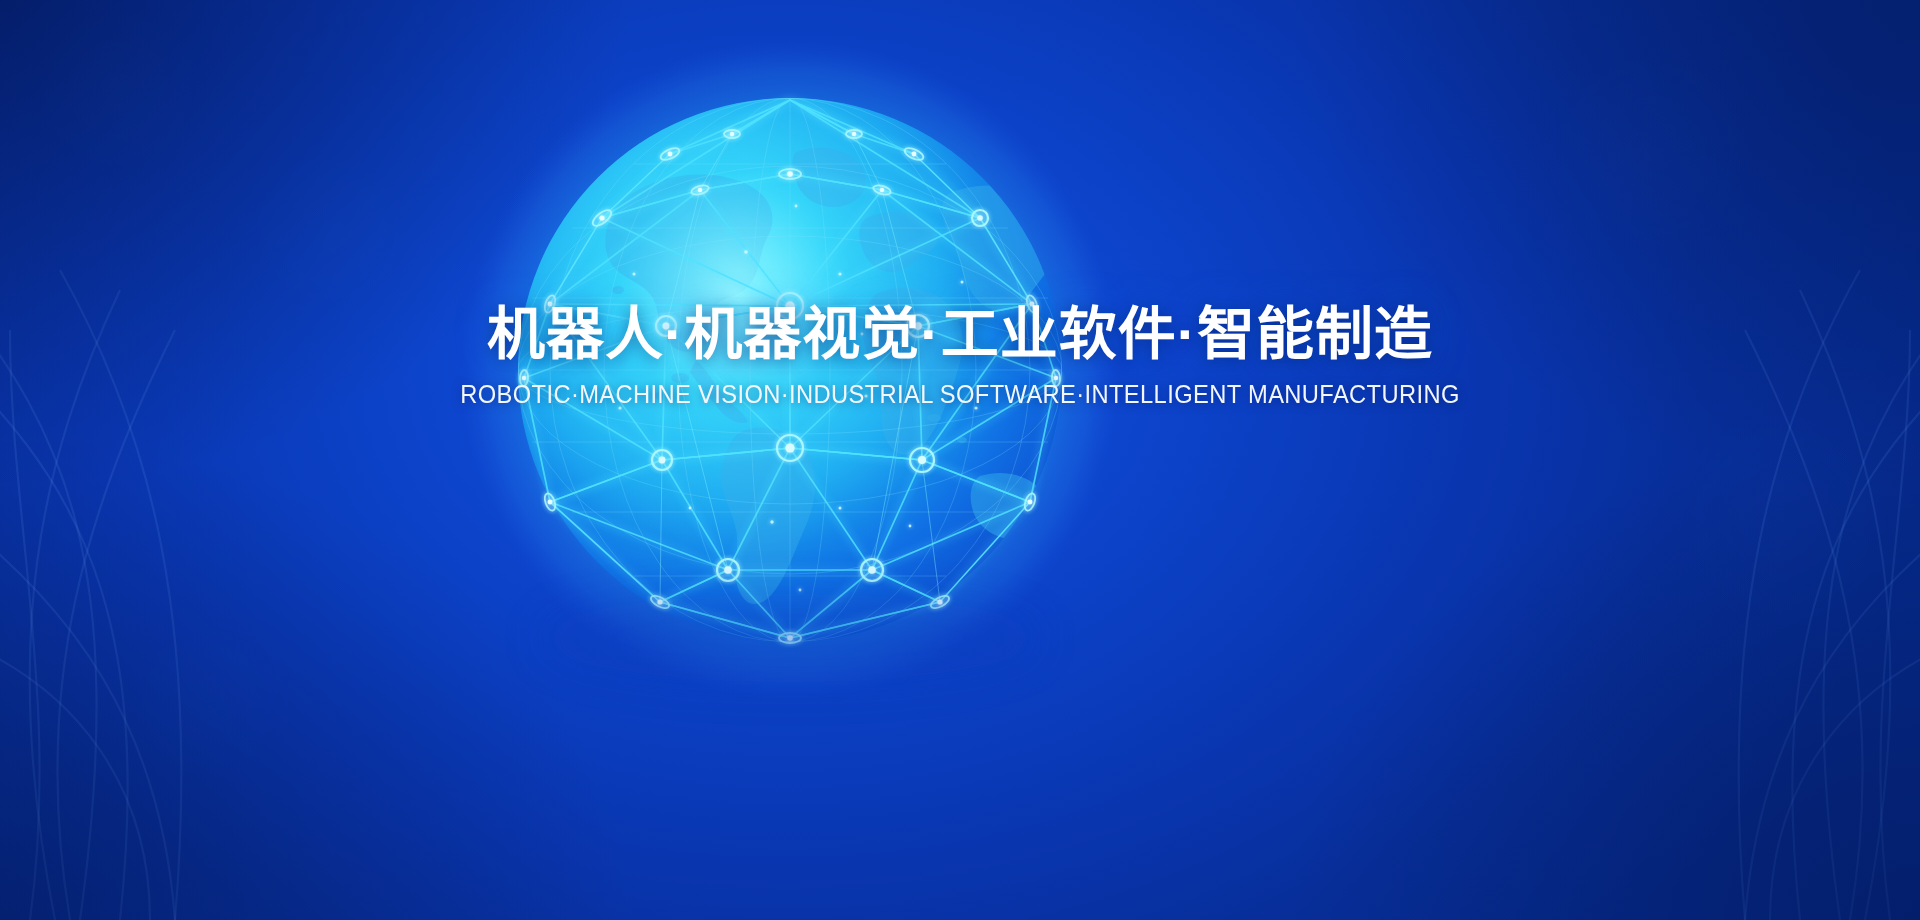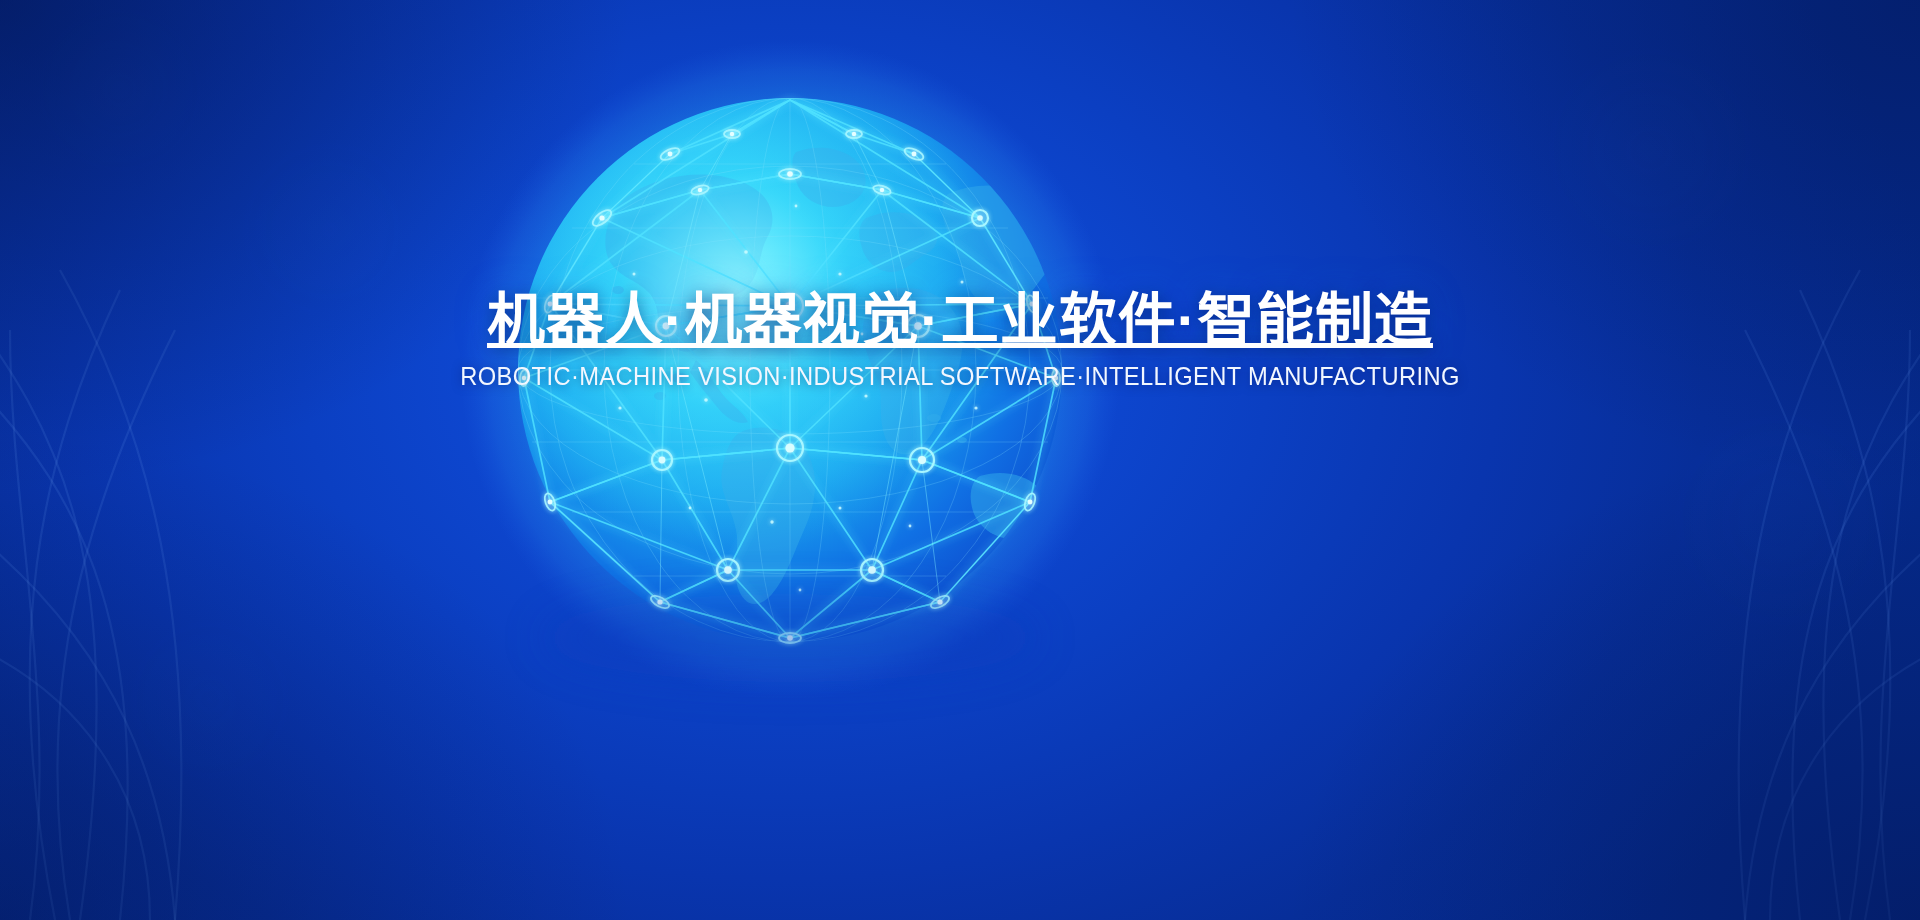--- a/index.html
+++ b/index.html
@@ -52,29 +52,28 @@
   
   .copy{
     position:absolute;
     left:0;right:0;top:288px;
     text-align:center;
     z-index:20;
     pointer-events:none;
   }
   .copy > *{pointer-events:auto;}
   .headline{
-    margin:0;
+    margin:14px;
     font-size:58px;
     line-height:1.1;
     font-weight:700;
     color:#ffffff;
     letter-spacing:1px;
     text-shadow:0 2px 16px rgba(3,24,92,.55), 0 0 36px rgba(30,120,255,.35);
     white-space:nowrap;
-    text-decoration:underline;
   }
   .subline{
     margin:10px 0 0 0;
     font-size:25.5px;
     line-height:1.1;
     font-weight:400;
     color:#f2f7ff;
     letter-spacing:.4px;
     white-space:nowrap;
     transform:scaleX(.93);

